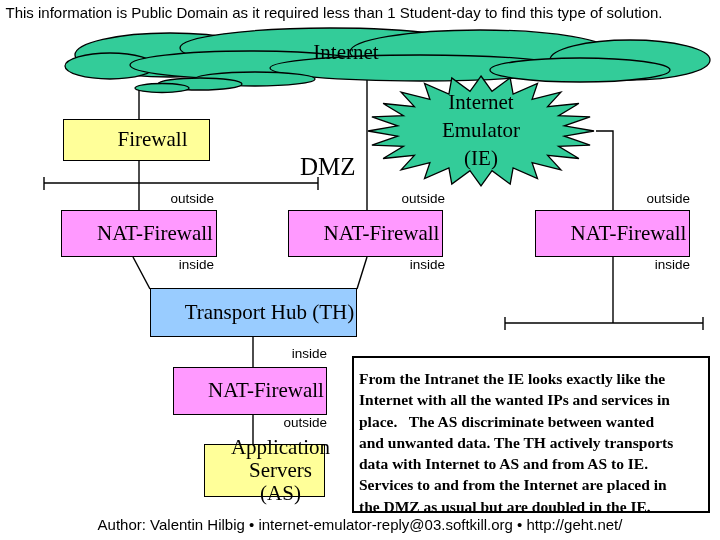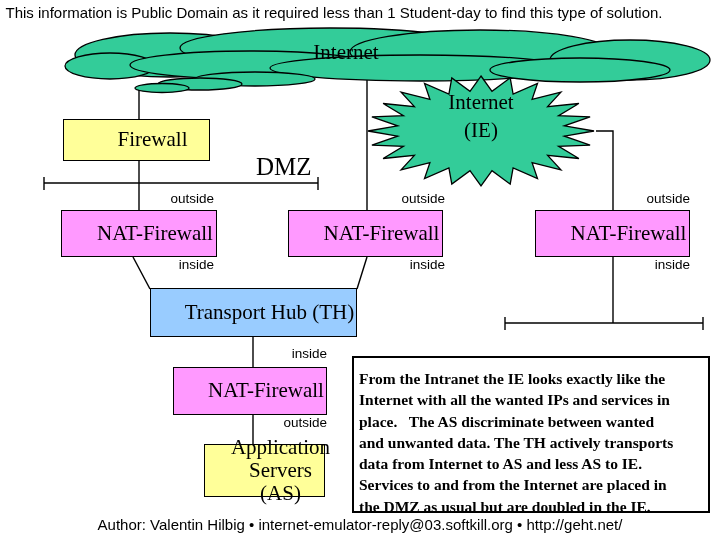--- a/index.html
+++ b/index.html
@@ -31,21 +31,21 @@
 
   .cloud-label {
     left:286px; top:40px; width:120px; text-align:center;
     font-size:21px; color:#000;
   }
   .burst-label {
     left:411px; top:88px; width:140px; text-align:center;
     font-size:21px; line-height:28px; color:#000;
   }
 
-  .seg-label { font-size:25px; color:#000; }
+  .seg-label { font-size:25px; color:#000;margin-left:44px; }
   .dmz-label { left:256px; top:153px; width:70px; }
   .intranet-label { left:600px; top:292px; width:102px; text-align:right; }
 
   .port-label {
     font-family:"Liberation Sans", sans-serif; font-size:13.5px; color:#000;
     text-align:right; width:70px;
   }
 
   .desc-box {
     left:352px; top:356px; width:358px; height:157px;
@@ -95,20 +95,21 @@
 
     <polygon id="starburst-poly" fill="#33CC99" stroke="#000" stroke-width="1.3" points="481.0,76.0 492.0,91.3 510.2,77.9 513.1,94.0 537.5,83.4 532.1,99.3 560.9,92.1 547.6,106.6 578.9,103.5 558.6,115.7 590.1,116.8 564.3,125.8 594.0,131.0 564.3,136.2 590.1,145.2 558.6,146.3 578.9,158.5 547.6,155.4 560.9,169.9 532.1,162.7 537.5,178.6 513.1,168.0 510.2,184.1 492.0,170.7 481.0,186.0 470.0,170.7 451.8,184.1 448.9,168.0 424.5,178.6 429.9,162.7 401.1,169.9 414.4,155.4 383.1,158.5 403.4,146.3 371.9,145.2 397.7,136.2 368.0,131.0 397.7,125.8 371.9,116.8 403.4,115.7 383.1,103.5 414.4,106.6 401.1,92.1 429.9,99.3 424.5,83.4 448.9,94.0 451.8,77.9 470.0,91.3"></polygon>
   </svg>
 
   <div class="abs top-note">This information is Public Domain as it required less than 1 Student-day to find this type of solution.</div>
 
   <div class="abs cloud-label">Internet</div>
 
   <div class="abs burst-label">
     <div>Internet</div>
+    <div>Emulator</div>
     <div>(IE)</div>
   </div>
 
   <div class="abs node yellow" style="left:63px;  top:119px; width:147px; height:42px;">Firewall</div>
 
   <div class="abs node pink" style="left:61px;  top:210px; width:156px; height:47px;">NAT-Firewall</div>
 
   <div class="abs node pink" style="left:288px; top:210px; width:155px; height:47px;">NAT-Firewall</div>
 
   <div class="abs node pink" style="left:535px; top:210px; width:155px; height:47px;">NAT-Firewall</div>
@@ -131,20 +132,20 @@
   <div class="abs port-label" style="left:620px; top:257px;">inside</div>
 
   <div class="abs port-label" style="left:257px; top:346px;">inside</div>
   <div class="abs port-label" style="left:257px; top:415px;">outside</div>
 
   <div class="abs desc-box">
     <div class="desc-line">From the Intranet the IE looks exactly like the</div>
     <div class="desc-line">Internet with all the wanted IPs and services in</div>
     <div class="desc-line">place.   The AS discriminate between wanted</div>
     <div class="desc-line">and unwanted data. The TH actively transports</div>
-    <div class="desc-line">data from Internet to AS and less AS to IE.</div>
+    <div class="desc-line">data with Internet to AS and from AS to IE.</div>
     <div class="desc-line">Services to and from the Internet are placed in</div>
     <div class="desc-line">the DMZ as usual but are doubled in the IE.</div>
   </div>
 
   <div class="abs footer-note">Author: Valentin Hilbig • internet-emulator-reply@03.softkill.org • http://geht.net/</div>
 
 </div>
 
 </body></html>

